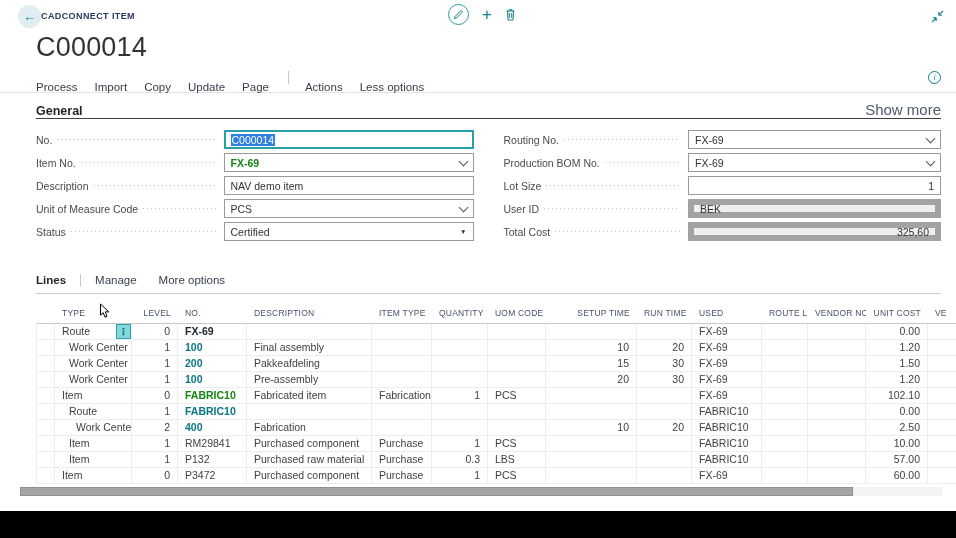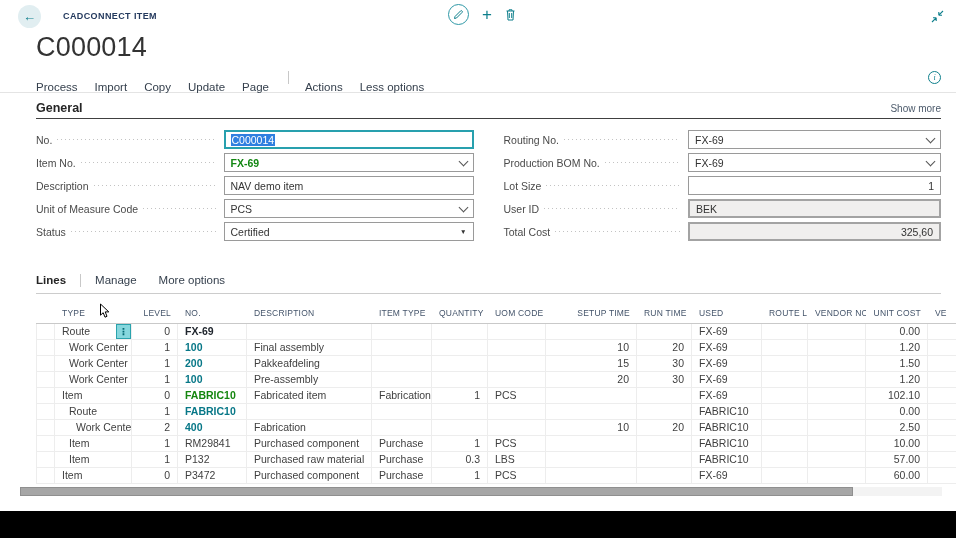--- a/index.html
+++ b/index.html
@@ -5,52 +5,52 @@
   html,body{margin:0;padding:0;}
   body{
     width:956px;height:538px;position:relative;overflow:hidden;background:#fff;
     font-family:"Liberation Sans","DejaVu Sans",sans-serif;color:#3f3f3f;
     -webkit-font-smoothing:antialiased;
   }
   
   .topbar{height:32px;display:flex;align-items:center;padding:0 14px;position:relative;}
   .back-btn{width:23px;height:23px;border-radius:50%;background:#e1eef1;border:none;
     color:#0e7f8c;font-size:13px;line-height:23px;text-align:center;cursor:pointer;padding:0;margin-left:4px;}
-  .app-title{margin-left:22px;font-size:9px;font-weight:700;letter-spacing:.4px;color:#243a5e;}
+  .app-title{margin-left:0;font-size:9px;font-weight:700;letter-spacing:.4px;color:#243a5e;}
   .topbar-center{position:absolute;left:448px;top:4px;display:flex;align-items:center;gap:13px;}
   .edit-circle{width:21px;height:21px;border-radius:50%;border:1px solid #2e98a6;display:flex;
     align-items:center;justify-content:center;background:#fff;cursor:pointer;padding:0;}
   .icon-btn{background:none;border:none;padding:0;cursor:pointer;display:flex;align-items:center;color:#0e7f8c;}
   .plus-glyph{font-size:17px;font-weight:300;color:#0e7f8c;line-height:17px;}
   .collapse-btn{position:absolute;right:12px;top:10px;}
   
   .page-title{margin:0 0 8px 36px;font-size:27px;font-weight:300;color:#333;height:28px;line-height:30px;letter-spacing:.2px;}
   
   .ribbon{margin:8px 15px 0 36px;height:18px;display:flex;align-items:center;font-size:11.5px;color:#36414e;}
   .ribbon-item{background:none;border:none;padding:0;margin-right:17px;font:inherit;color:inherit;cursor:pointer;white-space:nowrap;margin-top:20px;}
   .ribbon-sep{width:1px;height:13px;background:#c8c8c8;margin:0 16px 0 2px;}
   .ribbon-spacer{flex:1;}
   .info-badge{width:11px;height:11px;border:1px solid #0e7f8c;border-radius:50%;color:#0e7f8c;
     font-size:8px;line-height:11px;text-align:center;font-style:italic;font-family:"Liberation Serif",serif;}
   .ribbon-divider{margin-top:6px;border-top:1px solid #e4e4e4;}
   
   .sec-head{margin:8px 15px 0 36px;display:flex;align-items:baseline;height:14px;}
   .sec-title{font-size:12.5px;font-weight:700;color:#252525;text-align:right;}
-  .show-more{margin-left:auto;font-size:10px;color:#4c5a6b;background:none;border:none;padding:0;cursor:pointer;}
+  .show-more{margin-left:auto;font-size:15px;color:#4c5a6b;background:none;border:none;padding:0;cursor:pointer;}
   .sec-underline{margin:3px 15px 0 36px;border-bottom:1px solid #404040;}
   .fields-grid{margin:11px 15px 0 36px;display:grid;grid-template-columns:1fr 1fr;column-gap:30px;}
   .field{height:19px;margin-bottom:4px;display:flex;align-items:center;}
   .f-label{font-size:10.5px;color:#4a4a4a;white-space:nowrap;}
   .dots{flex:1;height:1px;align-self:center;margin:0 8px 0 5px;
     background:repeating-linear-gradient(to right,#c3c3c3 0,#c3c3c3 1px,transparent 1px,transparent 4px);}
   .ctl{flex:none;width:250px;height:19px;box-sizing:border-box;border:1px solid #9a9a9a;background:#fff;
     display:flex;align-items:center;padding:0 6px;font-size:10.5px;color:#333;}
   .col-right .ctl{width:253px;}
   .ctl.focused{border:2px solid #28a0ae;padding:0 5px;}
-  .ctl.disabled{background:#f0efee;border:2px solid #a3a3a3;}
+  .ctl.disabled{background:#f0efee;border:6px solid #a3a3a3;}
   .ctl .val{margin-right:auto;white-space:nowrap;overflow:hidden;}
   .ctl.num{justify-content:flex-end;}
   .ctl.num .val{margin-right:0;margin-left:auto;}
   .val.green-bold{color:#128712;font-weight:700;}
   .sel-text{background:#2f7fe0;color:#fff;padding:0 1px;}
   .chev{width:6px;height:6px;border-right:1.2px solid #555;border-bottom:1.2px solid #555;
     transform:rotate(45deg);margin-left:auto;margin-top:-3px;flex:none;}
   .tri{margin-left:auto;font-size:6.5px;color:#333;flex:none;}
   
   .lines-bar{margin:27px 15px 0 36px;display:flex;align-items:center;height:16px;font-size:11.5px;color:#36414e;}

